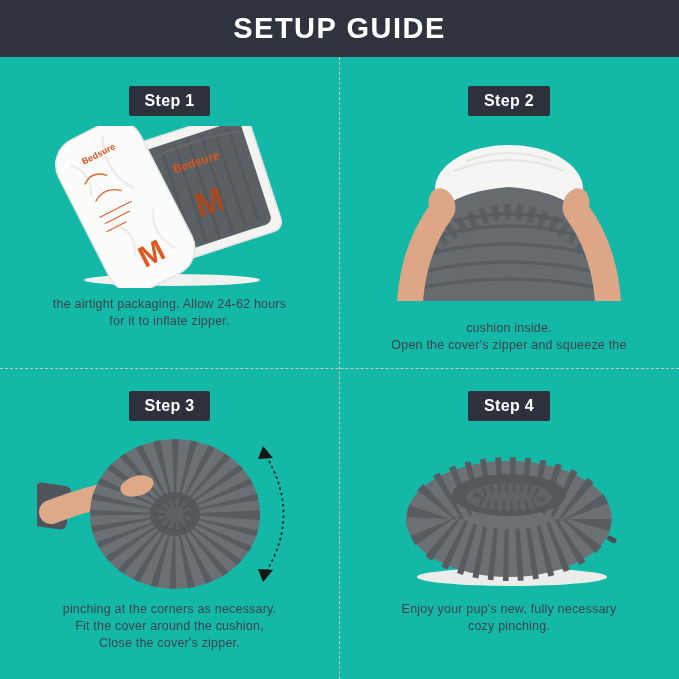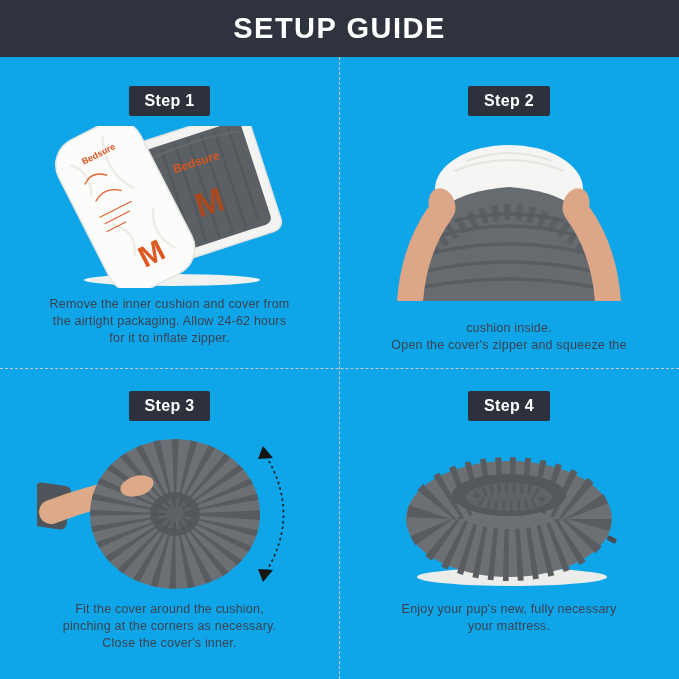--- a/index.html
+++ b/index.html
@@ -1,17 +1,17 @@
 <!DOCTYPE html>
 <html><head>
 <meta charset="utf-8">
 <style>
   * { margin:0; padding:0; box-sizing:border-box; }
   html,body { width:679px; height:679px; background:#ffffff; font-family:"Liberation Sans", sans-serif; }
-  .page { position:relative; width:679px; height:679px; background:#0ea5e9; overflow:hidden; }
+  .page { position:relative; width:679px; height:679px; background:#14b8a6; overflow:hidden; }
 
   .header {
     position:absolute; top:0; left:0; width:679px; height:57px;
     background:#2F333E; display:flex; align-items:center; justify-content:center;
   }
   .header h1 {
     color:#fff; font-size:29px; font-weight:bold; letter-spacing:1.5px;
   }
 
   .divider-v {
@@ -77,21 +77,20 @@
           <rect x="30" y="-6" width="92" height="168" rx="28" fill="#FCFCFB" stroke="#E5E5E2" stroke-width="1.5"></rect>
           <path d="M46 16 Q62 32 50 54 M88 4 Q72 36 92 66 M56 88 Q76 104 62 126 M100 92 Q86 116 102 138" stroke="#EDEDEA" stroke-width="2.5" fill="none"></path>
           <text x="76" y="22" text-anchor="middle" font-size="9" font-weight="bold" fill="#D8551E">Bedsure</text>
           <path d="M50 40 Q62 30 74 42 M52 60 Q66 50 80 62" stroke="#E0632F" stroke-width="1.3" fill="none"></path>
           <path d="M48 76 H84 M50 84 H78 M48 92 H70" stroke="#E0632F" stroke-width="1.2" fill="none"></path>
           <text x="78" y="142" text-anchor="middle" font-size="30" font-weight="bold" fill="#DC5A22">M</text>
         </g>
       </svg>
     </div>
     <div class="caption">
-      <div>Remove the inner cushion and cover from</div>
       <div>the airtight packaging. Allow 24-62 hours</div>
       <div>for it to inflate zipper.</div>
     </div>
   </div>
 
   <div class="cell c2 row1">
     <div class="badge">Step 2</div>
     <div class="illus">
       <svg width="250" height="164" viewBox="0 0 250 164">
 
@@ -141,40 +140,40 @@
         <ellipse cx="100" cy="58" rx="17" ry="10" fill="#DEA988" transform="rotate(-16 100 58)"></ellipse>
 
         <g>
           <path d="M229 28 Q264 86 229 144" stroke="#1A1A1A" stroke-width="1.6" stroke-dasharray="2.5 3.2" fill="none"></path>
           <path d="M226 18 L236 30 L221 31 Z" fill="#151515"></path>
           <path d="M226 154 L236 142 L221 141 Z" fill="#151515"></path>
         </g>
       </svg>
     </div>
     <div class="caption">
+      <div>pinching at the corners as necessary.</div>
       <div>Fit the cover around the cushion,</div>
-      <div>pinching at the corners as necessary.</div>
-      <div>Close the cover's inner.</div>
+      <div>Close the cover's zipper.</div>
     </div>
   </div>
 
   <div class="cell c4 row2">
     <div class="badge">Step 4</div>
     <div class="illus">
       <svg width="250" height="162" viewBox="0 0 250 162">
         <ellipse cx="128" cy="146" rx="95" ry="9" fill="#ECECEA"></ellipse>
         <g transform="translate(125,88)">
           <ellipse rx="103" ry="58" fill="#6C7074"></ellipse>
           <ellipse rx="76" ry="36" fill="none" stroke="#585C60" stroke-width="52" stroke-dasharray="5 8"></ellipse>
           <ellipse cy="-24" rx="57" ry="21" fill="#54585C"></ellipse>
           <ellipse cy="-22" rx="43" ry="14" fill="#606468"></ellipse>
           <ellipse cy="-22" rx="31" ry="9" fill="none" stroke="#565A5E" stroke-width="10" stroke-dasharray="3 4.5"></ellipse>
           <rect x="98" y="18" width="10" height="5" rx="2" fill="#4A4E52" transform="rotate(28 103 20)"></rect>
         </g>
       </svg>
     </div>
     <div class="caption">
       <div>Enjoy your pup's new, fully necessary</div>
-      <div>your mattress.</div>
+      <div>cozy pinching.</div>
     </div>
   </div>
 
 </div>
 
 </body></html>

